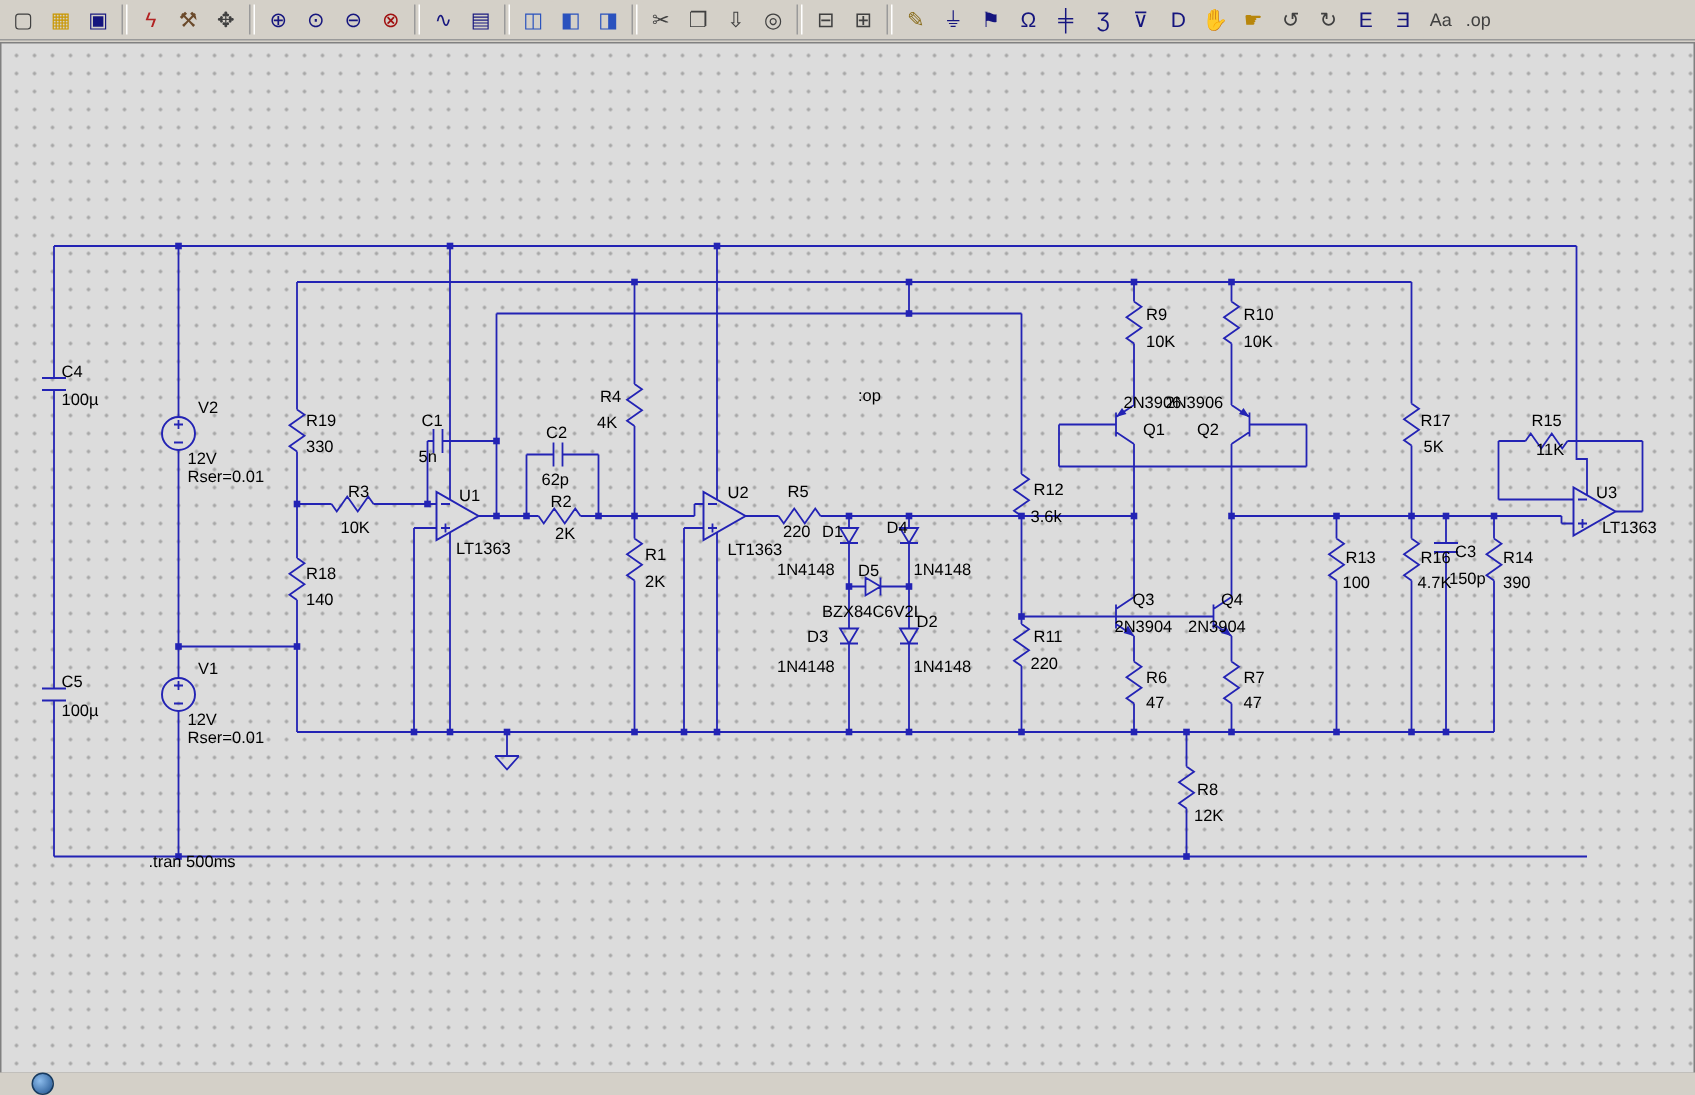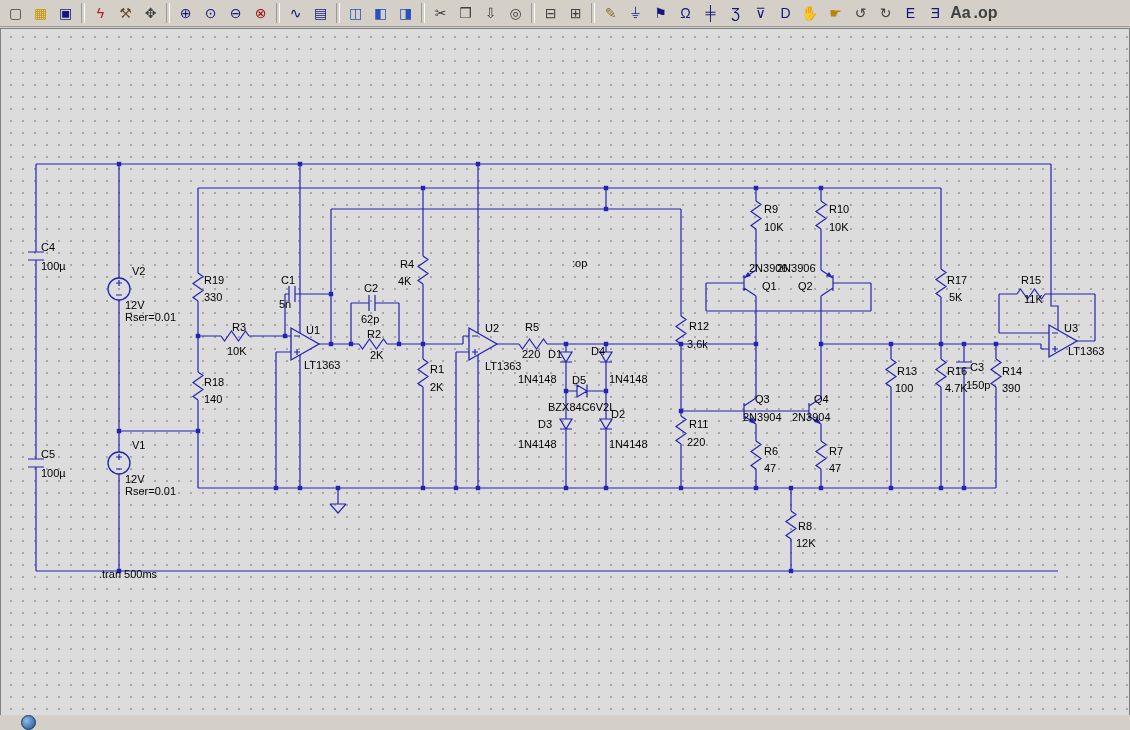--- a/index.html
+++ b/index.html
@@ -4,21 +4,21 @@
 <style>
   html,body{margin:0;padding:0;width:1130px;height:730px;overflow:hidden;
     background:#d4d0c8;font-family:"Liberation Sans",sans-serif;}
   .app{position:relative;width:1130px;height:730px;}
   
   .toolbar{height:27px;display:flex;align-items:center;padding:1px 3px;
     background:#d4d0c8;border-bottom:1px solid #9a9a9a;box-sizing:border-box;}
   .tb-btn{width:23px;height:22px;display:flex;align-items:center;justify-content:center;
     border:1px solid #d4d0c8;border-radius:1px;cursor:default;flex:0 0 auto;}
   .tb-glyph{font-size:14px;line-height:1;}
-  .tb-glyph.txt{font-size:16px;font-weight:bold;}
+  .tb-glyph.txt{font-size:12px;font-weight:normal;}
   .tb-sep{width:2px;height:20px;border-left:1px solid #988;border-left-color:#9a9a9a;
     border-right:1px solid #fff;margin:0 3px;flex:0 0 auto;}
   
   .canvas{position:absolute;top:28px;left:0;width:1128px;height:686px;
     border:1px solid #808080;box-sizing:content-box;
     background-color:#dcdcdc;
     background-image:radial-gradient(circle,#a6a6a6 1px,transparent 1.2px);
     background-size:12px 12px;background-position:4px 2px;}
   .canvas svg{position:absolute;top:0;left:0;}
   .wire{fill:none;stroke:var(--wire,#2323b4);stroke-width:1.2;}

